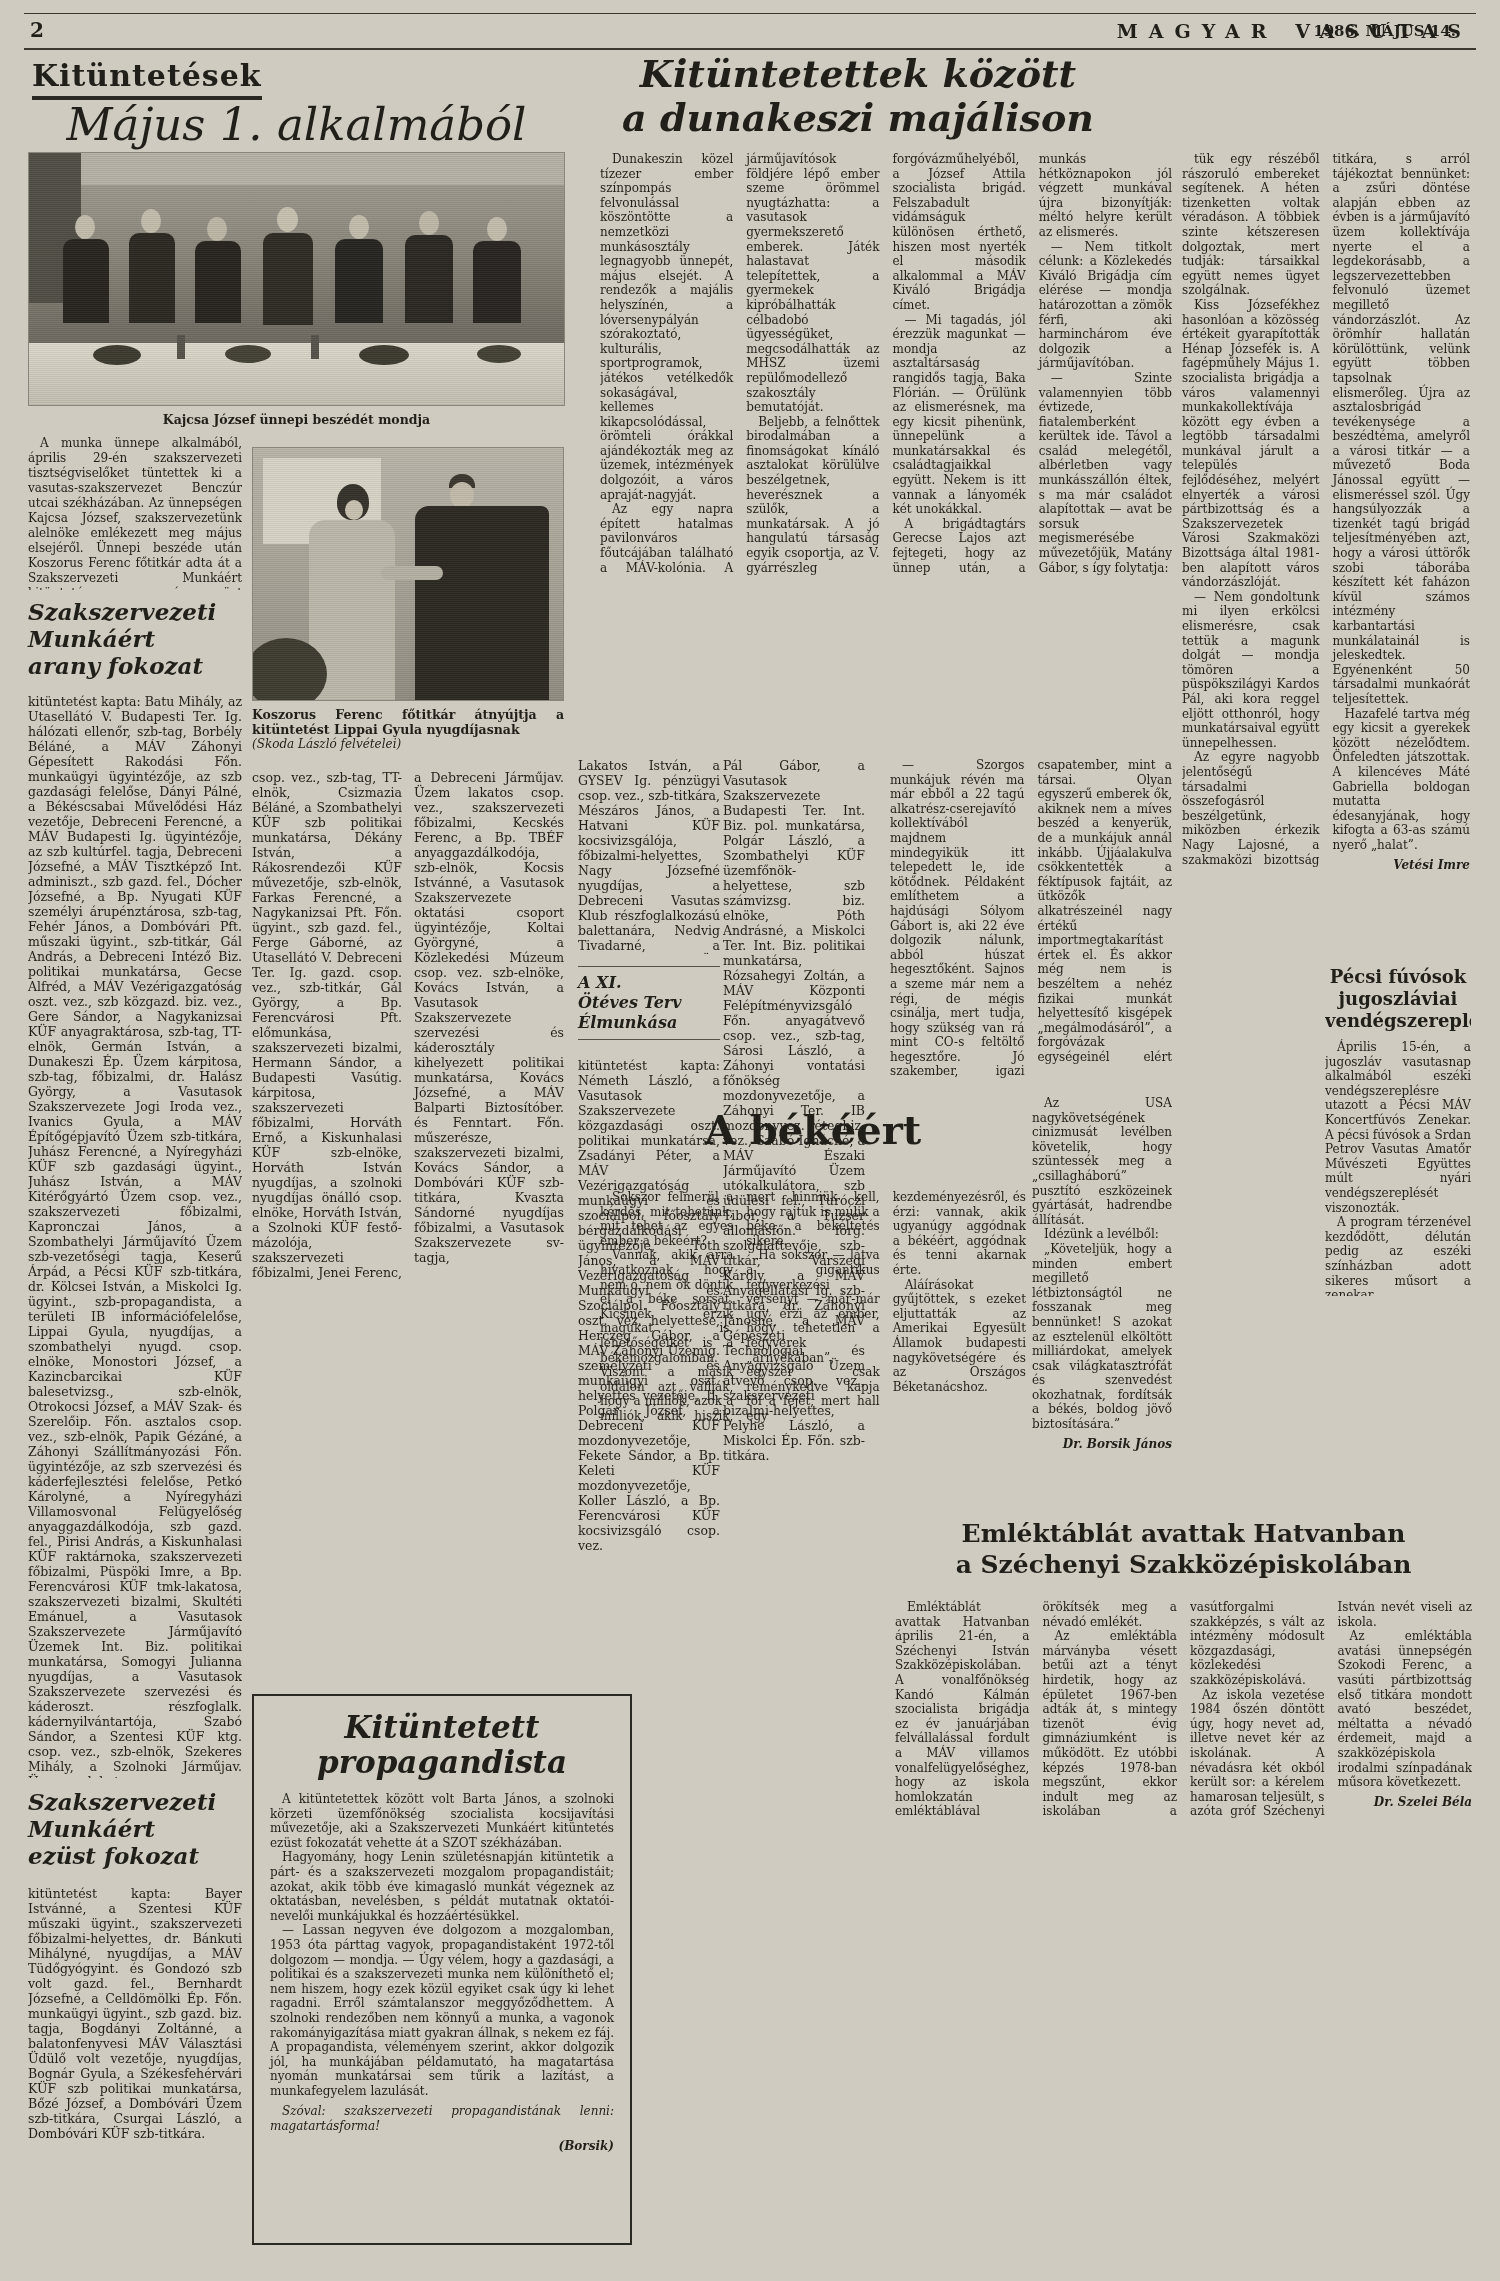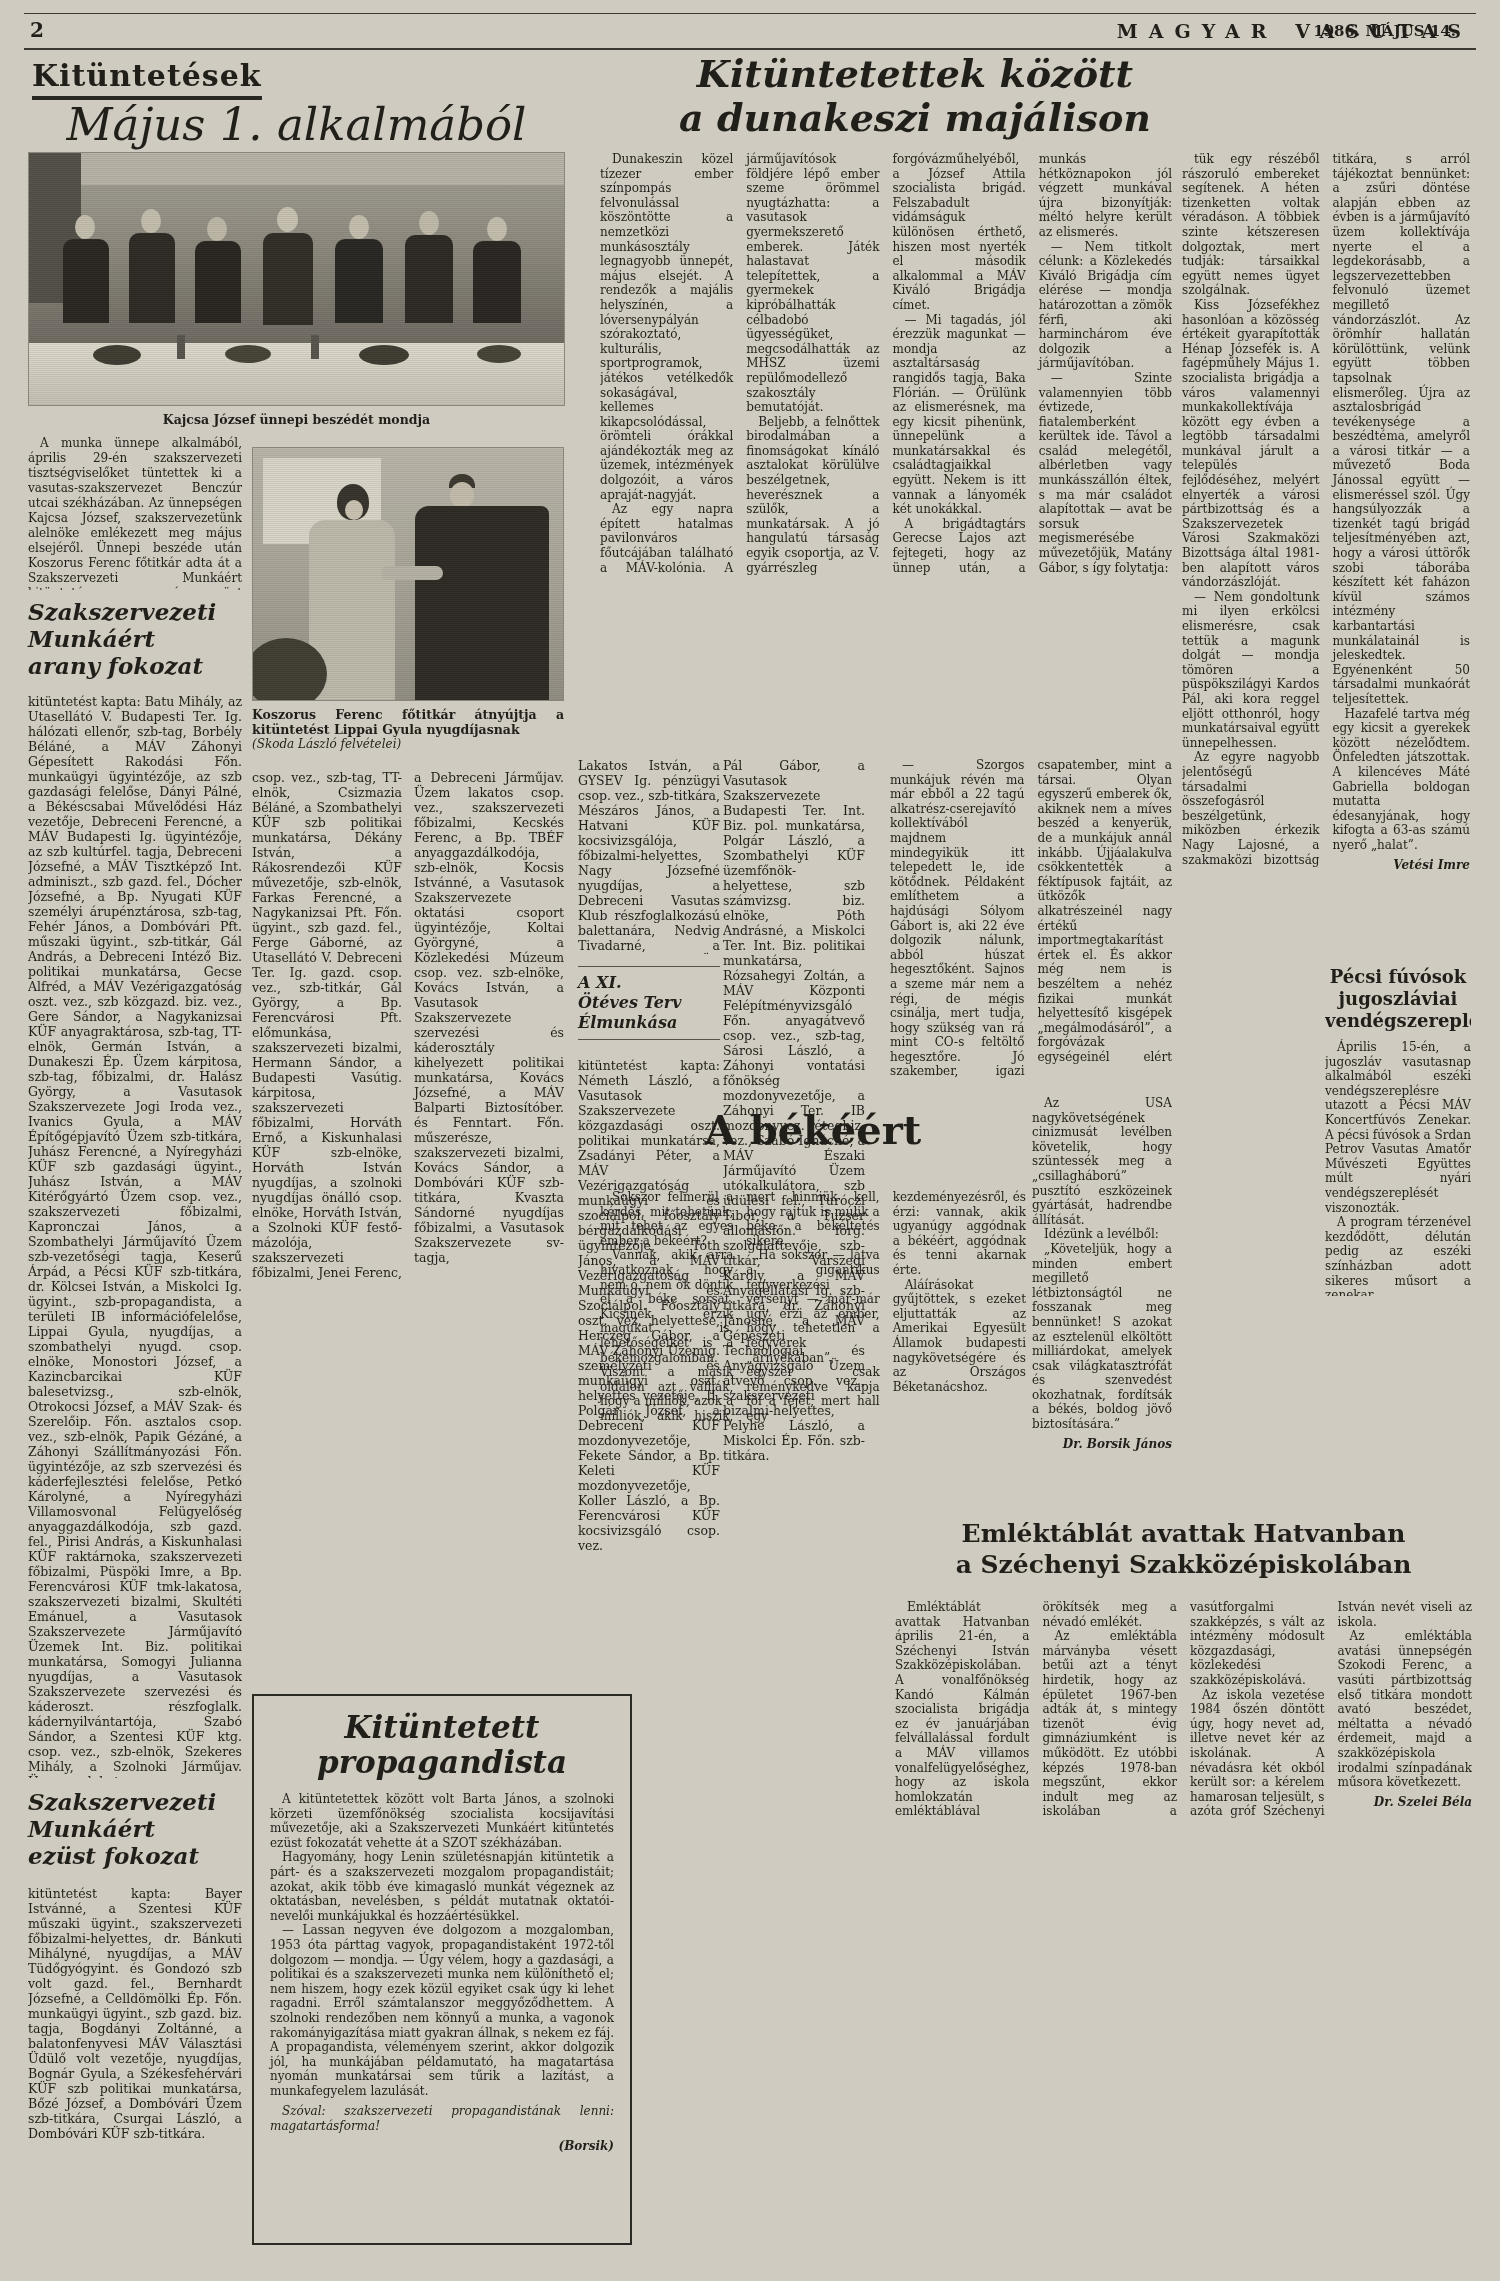--- a/index.html
+++ b/index.html
@@ -138,21 +138,21 @@
     <div class="box-title">Kitüntetett propagandista</div>
     <div class="paras">
         <p>A kitüntetettek között volt Barta János, a szolnoki körzeti üzemfőnökség szocialista kocsijavítási művezetője, aki a Szakszervezeti Munkáért kitüntetés ezüst fokozatát vehette át a SZOT székházában.</p>
         <p>Hagyomány, hogy Lenin születésnapján kitüntetik a párt- és a szakszervezeti mozgalom propagandistáit; azokat, akik több éve kimagasló munkát végeznek az oktatásban, nevelésben, s példát mutatnak oktatói-nevelői munkájukkal és hozzáértésükkel.</p>
         <p>— Lassan negyven éve dolgozom a mozgalomban, 1953 óta párttag vagyok, propagandistaként 1972-től dolgozom — mondja. — Úgy vélem, hogy a gazdasági, a politikai és a szakszervezeti munka nem különíthető el; nem hiszem, hogy ezek közül egyiket csak úgy ki lehet ragadni. Erről számtalanszor meggyőződhettem. A szolnoki rendezőben nem könnyű a munka, a vagonok rakományigazítása miatt gyakran állnak, s nekem ez fáj. A propagandista, véleményem szerint, akkor dolgozik jól, ha munkájában példamutató, ha magatartása nyomán munkatársai sem tűrik a lazítást, a munkafegyelem lazulását.</p>
       </div>
     <p class="closing">Szóval: szakszervezeti propagandistának lenni: magatartásforma!</p>
     <p class="sig">(Borsik)</p>
   </div>
 
-  <div class="big-headline" style="left:629px;top:52px;width:572px">
+  <div class="big-headline" style="left:572px;top:52px;width:572px">
     <div>Kitüntetettek között</div>
     <div>a dunakeszi majálison</div>
   </div>
   <div class="story" style="left:600px;top:152px;width:572px;height:596px">
     <div class="c4 paras">
         <p>Dunakeszin közel tízezer ember színpompás felvonulással köszöntötte a nemzetközi munkásosztály legnagyobb ünnepét, május elsejét. A rendezők a majális helyszínén, a lóversenypályán szórakoztató, kulturális, sportprogramok, játékos vetélkedők sokaságával, kellemes kikapcsolódással, örömteli órákkal ajándékozták meg az üzemek, intézmények dolgozóit, a város apraját-nagyját.</p>
         <p>Az egy napra épített hatalmas pavilonváros főutcájában található a MÁV-kolónia. A járműjavítósok földjére lépő ember szeme örömmel nyugtázhatta: a vasutasok gyermekszerető emberek. Játék halastavat telepítettek, a gyermekek kipróbálhatták célbadobó ügyességüket, megcsodálhatták az MHSZ üzemi repülőmodellező szakosztály bemutatóját.</p>
         <p>Beljebb, a felnőttek birodalmában a finomságokat kínáló asztalokat körülülve beszélgetnek, heverésznek a szülők, a munkatársak. A jó hangulatú társaság egyik csoportja, az V. gyárrészleg forgóvázműhelyéből, a József Attila szocialista brigád. Felszabadult vidámságuk különösen érthető, hiszen most nyerték el második alkalommal a MÁV Kiváló Brigádja címet.</p>
         <p>— Mi tagadás, jól érezzük magunkat — mondja az asztaltársaság rangidős tagja, Baka Flórián. — Örülünk az elismerésnek, ma egy kicsit pihenünk, ünnepelünk a munkatársakkal és családtagjaikkal együtt. Nekem is itt vannak a lányomék két unokákkal.</p>
         <p>A brigádtagtárs Gerecse Lajos azt fejtegeti, hogy az ünnep után, a munkás hétköznapokon jól végzett munkával újra bizonyítják: méltó helyre került az elismerés.</p>

